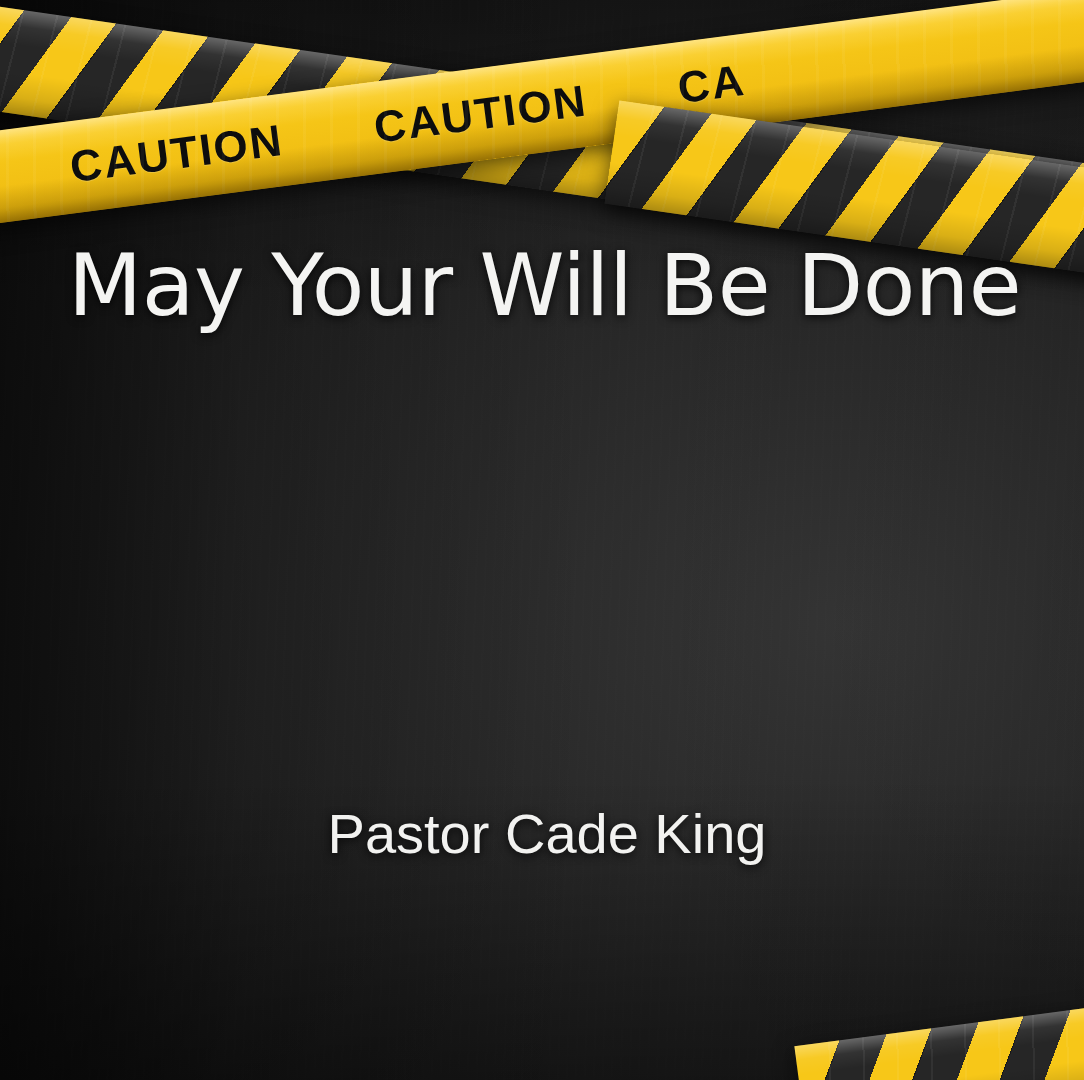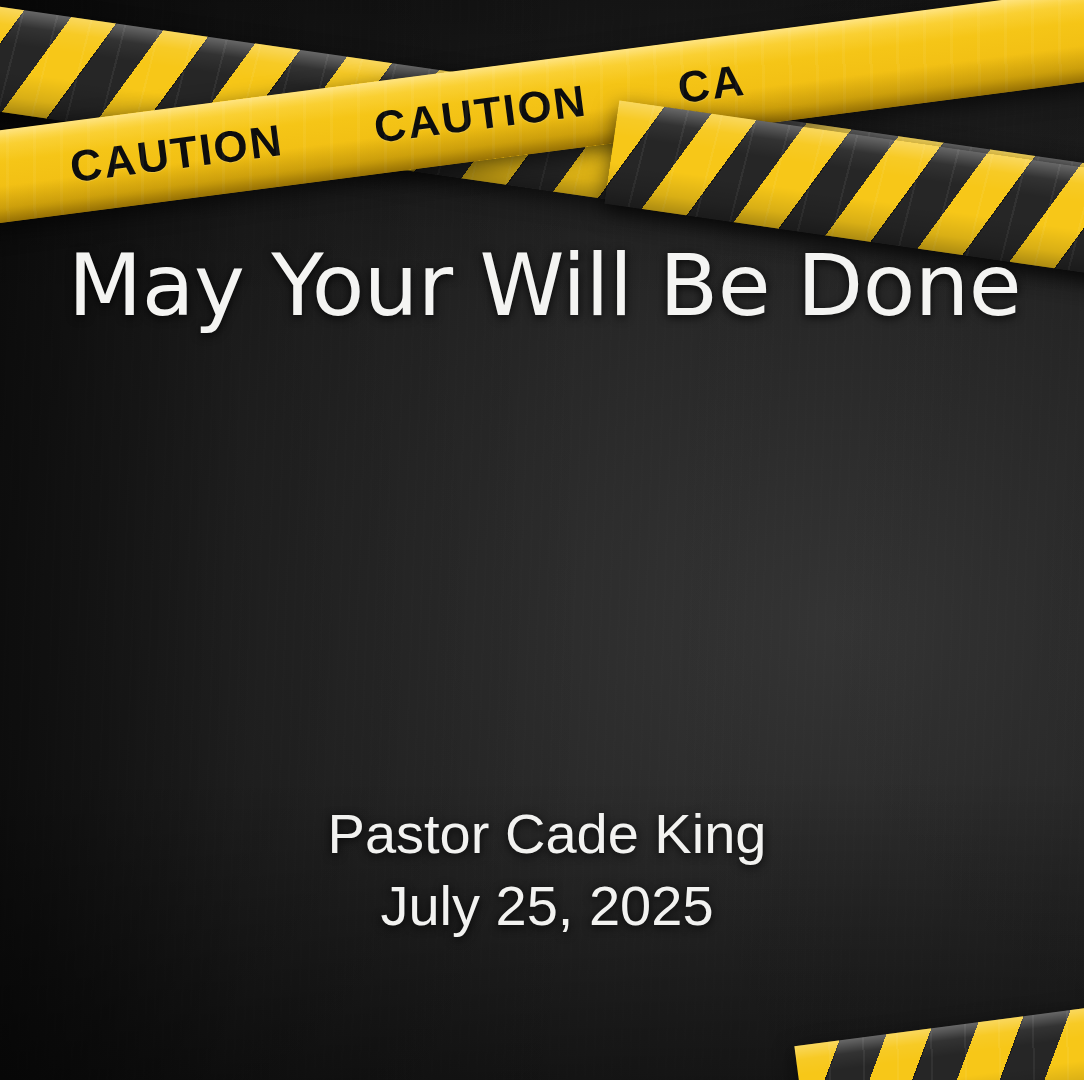--- a/index.html
+++ b/index.html
@@ -207,17 +207,16 @@
     <div class="scratch"></div>
     <div class="sheen"></div>
   </div>
 
   <div class="content">
     <div class="title">May Your Will Be Done</div>
 
 
     <div class="credits">
       <span class="line">Pastor Cade King</span>
-      <span class="line">July 25, 2025</span>
     </div>
   </div>
 
 </div>
 
 </body></html>

